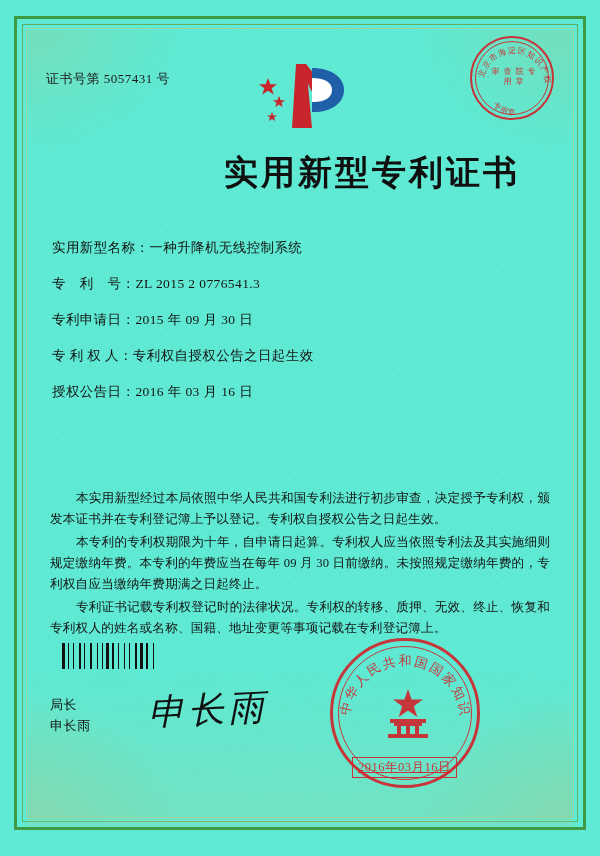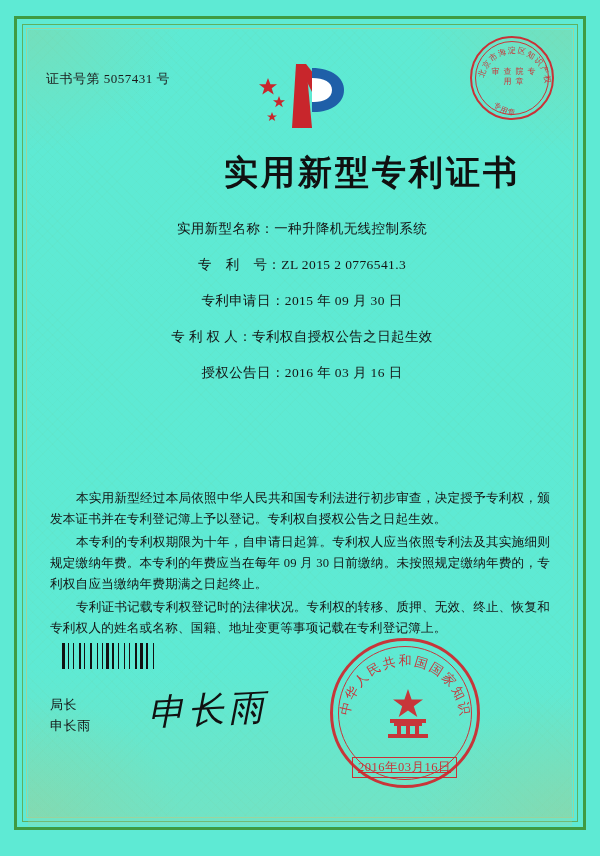--- a/index.html
+++ b/index.html
@@ -156,23 +156,22 @@
     font-weight: bold;
     letter-spacing: 3px;
     color: #101010;
     font-family: "Liberation Serif", serif;
     margin-left: 41px;
   }
 
   .fields {
     position: absolute;
     left: 52px;
-    top: 220px;
+    top: 239px;
     width: 500px;
-    text-align: center;
   }
   .field-row {
     font-size: 13.5px;
     color: #141414;
     margin-bottom: 18px;
     white-space: nowrap;
     letter-spacing: 0.4px;
   }
   .field-label {
     display: inline-block;

